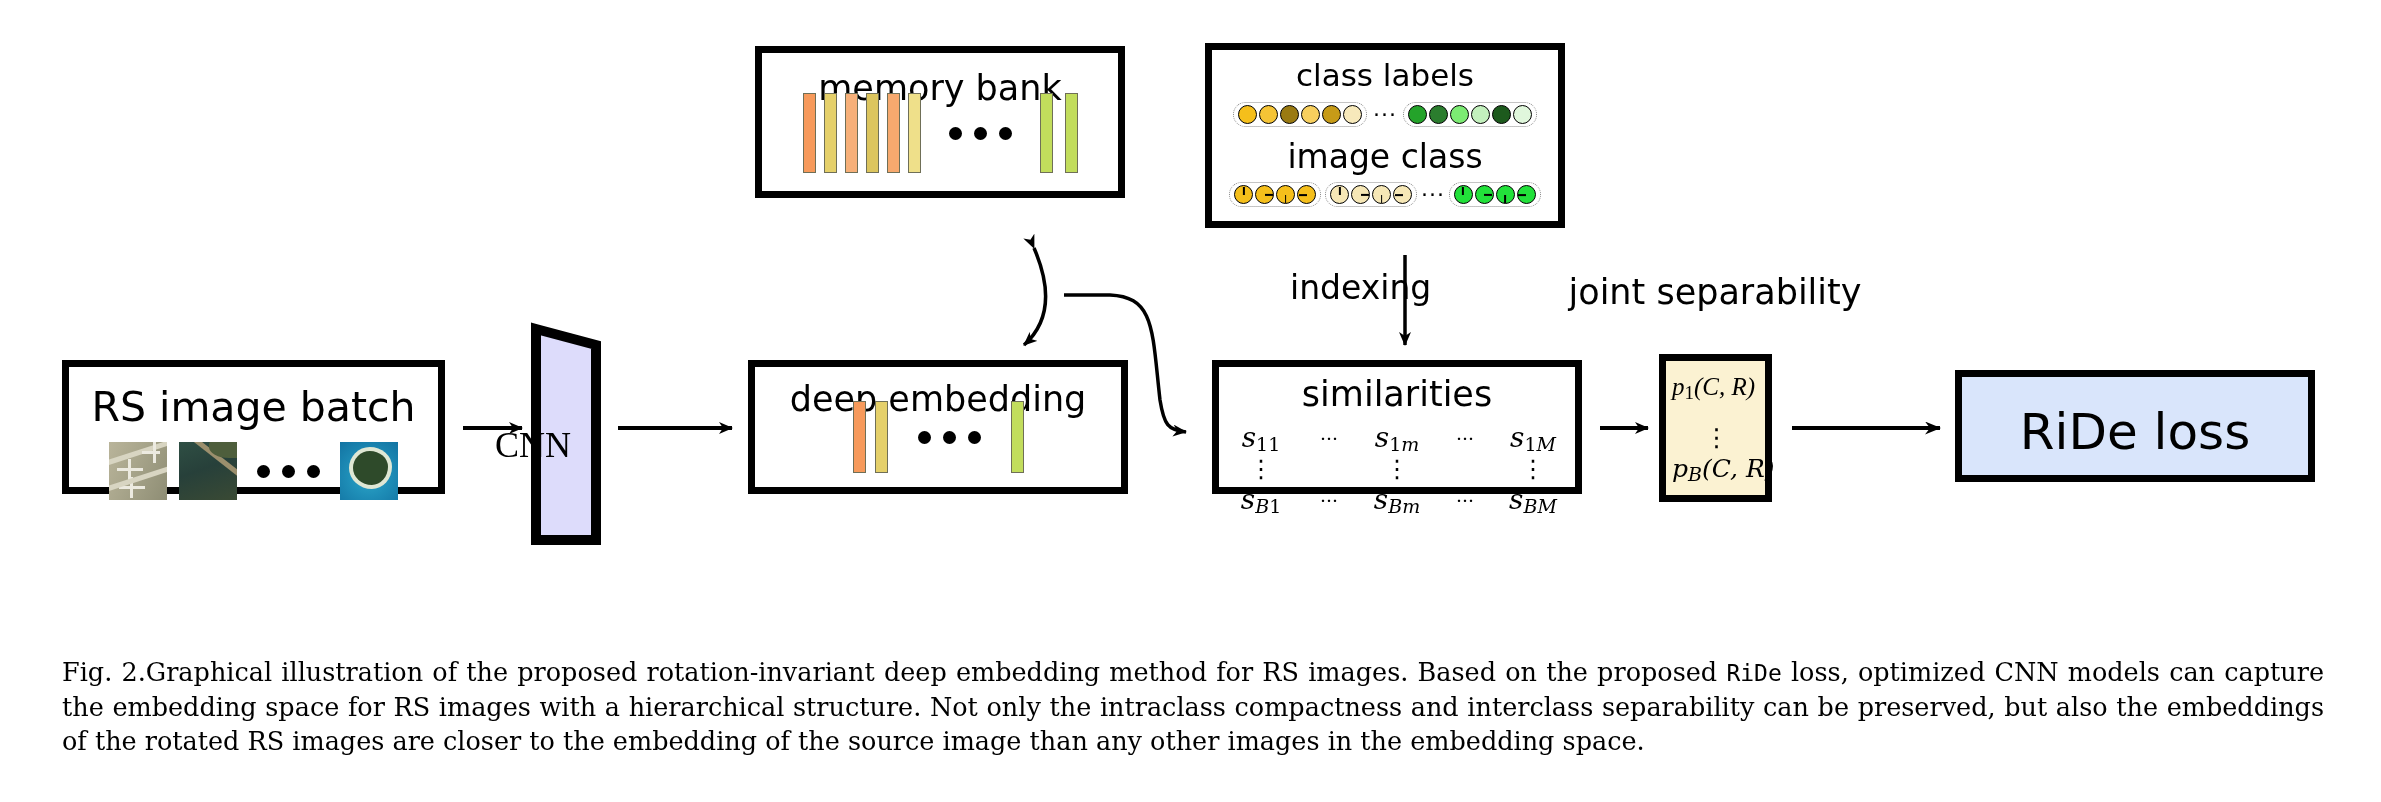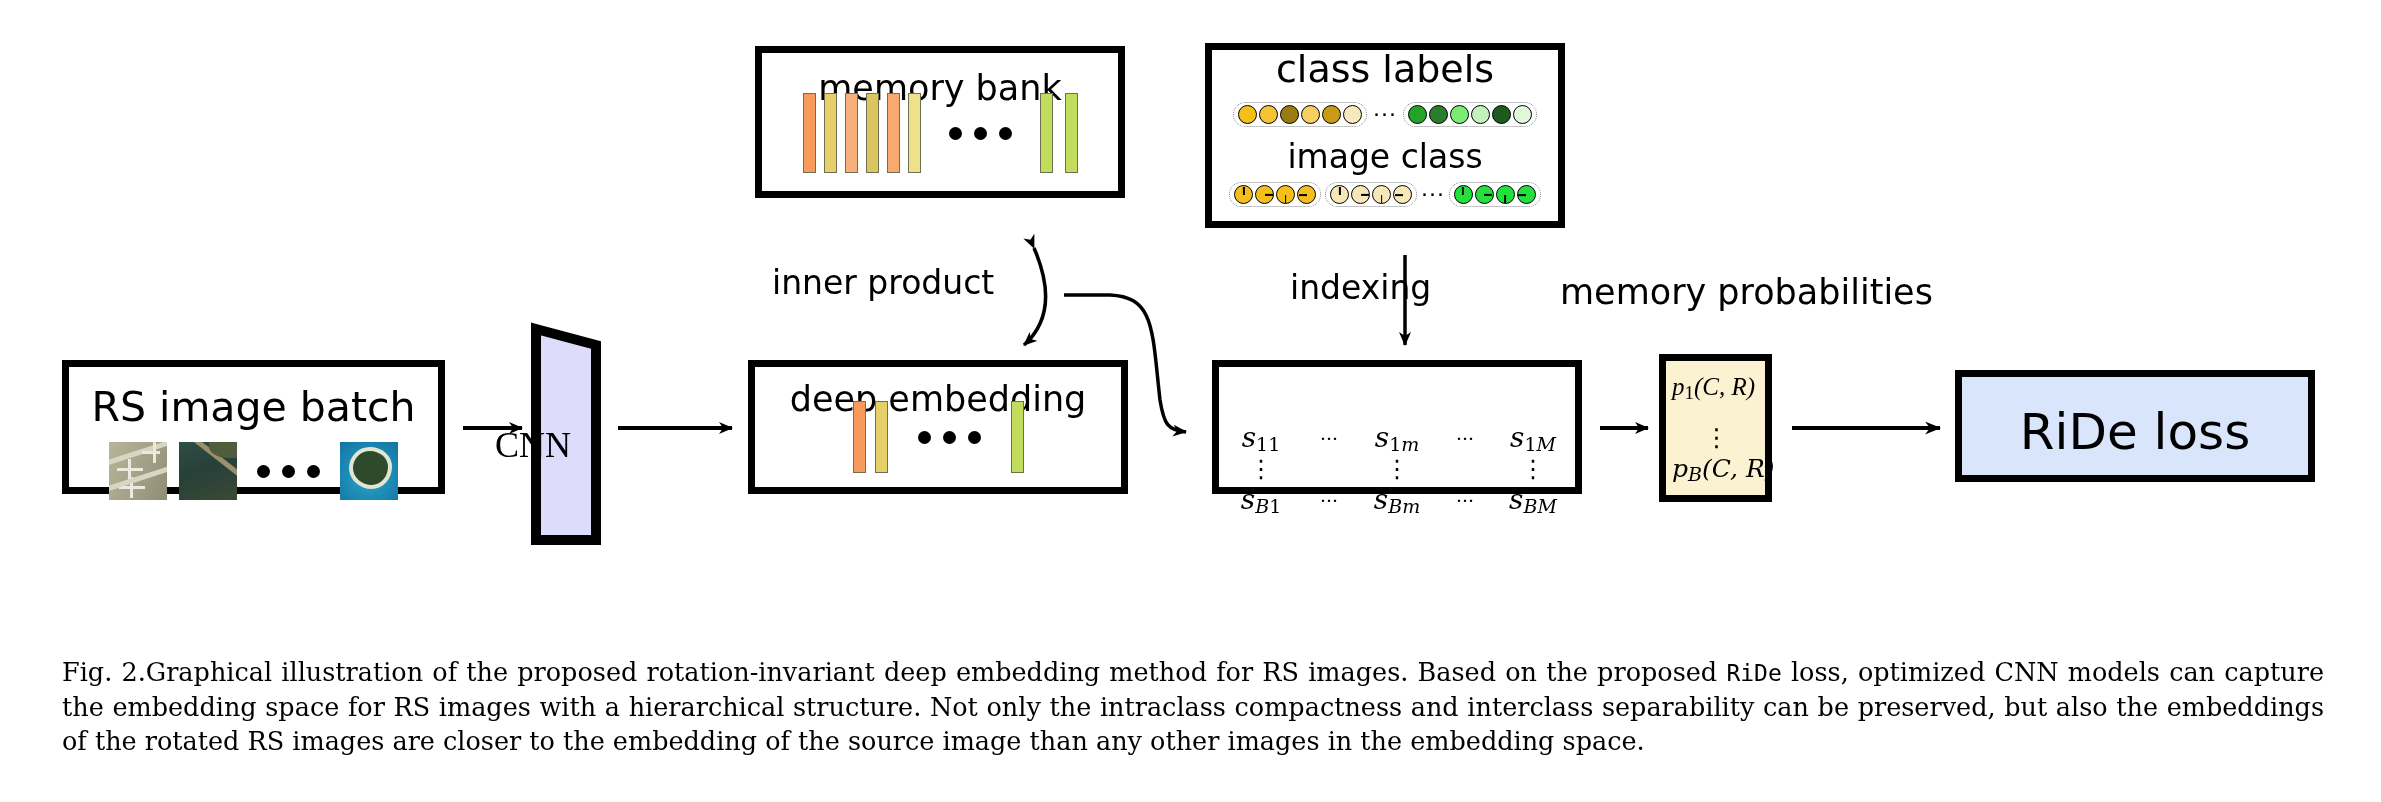--- a/index.html
+++ b/index.html
@@ -54,21 +54,21 @@
   .bars{position:absolute;left:0;right:0;bottom:14px;height:72px;
         display:flex;align-items:center;justify-content:center;}
   .bar{width:13px;height:72px;border:1px solid #6f6f57;box-sizing:border-box;}
 
   
   #mb-box{left:755px;top:46px;width:370px;height:152px;}
   #mb-title{top:18px;font-size:35px;}
 
   
   #lab-box{left:1205px;top:43px;width:360px;height:185px;}
-  #cl-title{top:0;font-size:38px;}
+  #cl-title{top:10px;font-size:31px;}
   #il-title{top:90px;font-size:33px;}
   .chipgroup{display:inline-flex;align-items:center;gap:2px;
              border:1.5px dotted #8a8a8a;border-radius:14px;padding:2px 4px;background:#fff;}
   .chip{width:19px;height:19px;border-radius:50%;border:1.6px solid #000;box-sizing:border-box;
         position:relative;}
   .chiprow{position:absolute;left:0;right:0;display:flex;align-items:center;
            justify-content:center;gap:6px;}
   .eldots{font-size:22px;letter-spacing:1px;line-height:1;}
   .hand{position:absolute;left:50%;top:50%;width:1.8px;height:8px;background:#000;
         transform-origin:50% 0;}
@@ -258,20 +258,21 @@
             <span class="hand" style="transform: translate(-50%, 0px) rotate(360deg);"></span>
           </span>
           <span class="chip" style="background: rgb(34, 225, 58);">
             <span class="hand" style="transform: translate(-50%, 0px) rotate(450deg);"></span>
           </span>
         </span>
       </div>
   </div>
 
   <div class="box" id="sim-box">
+    <div class="box-title" id="sim-title">similarities</div>
     <div class="simgrid">
       <span>s<span class="subu">11</span></span>
       <span class="cdots">···</span>
       <span>s<span class="subu">1</span><span class="sub">m</span></span>
       <span class="cdots">···</span>
       <span>s<span class="subu">1</span><span class="sub">M</span></span>
 
       <span class="r2">⋮</span>
         <span></span>
       <span class="r2">⋮</span>
@@ -279,31 +280,30 @@
       <span class="r2">⋮</span>
 
       <span>s<span class="sub">B</span><span class="subu">1</span></span>
       <span class="cdots">···</span>
       <span>s<span class="sub">B</span><span class="sub">m</span></span>
       <span class="cdots">···</span>
       <span>s<span class="sub">B</span><span class="sub">M</span></span>
     </div>
   </div>
 
-  <div id="jp-title">memory probabilities</div>
+  <div id="jp-title">joint separability</div>
   <div class="box" id="jp-box">
     <div class="jp-line" style="top:12px;font-family:Liberation Serif, serif;">p<span class="subu">1</span>(<span>C</span>,&nbsp;<span>R</span>)</div>
     <div class="jp-line" style="top:62px;text-align:center;font-style:normal;">⋮</div>
     <div class="jp-line" style="bottom:10px;">p<span class="sub">B</span>(<span>C</span>,&nbsp;<span>R</span>)</div>
   </div>
 
   <div class="box" id="ride-box">
     <div id="ride-label">RiDe loss</div>
   </div>
 
-  <div class="flabel" id="lbl-inner">inner product</div>
   <div class="flabel" id="lbl-indexing">indexing</div>
 
 </div>
 
 <div id="caption">
   <span class="figno">Fig. 2.</span><span>Graphical illustration of the proposed rotation-invariant deep embedding method for RS images. Based on the proposed </span><span class="mono">RiDe</span><span> loss, optimized CNN models can capture the embedding space for RS images with a hierarchical structure. Not only the intraclass compactness and interclass separability can be preserved, but also the embeddings of the rotated RS images are closer to the embedding of the source image than any other images in the embedding space.</span>
 </div>
 
 </body></html>

